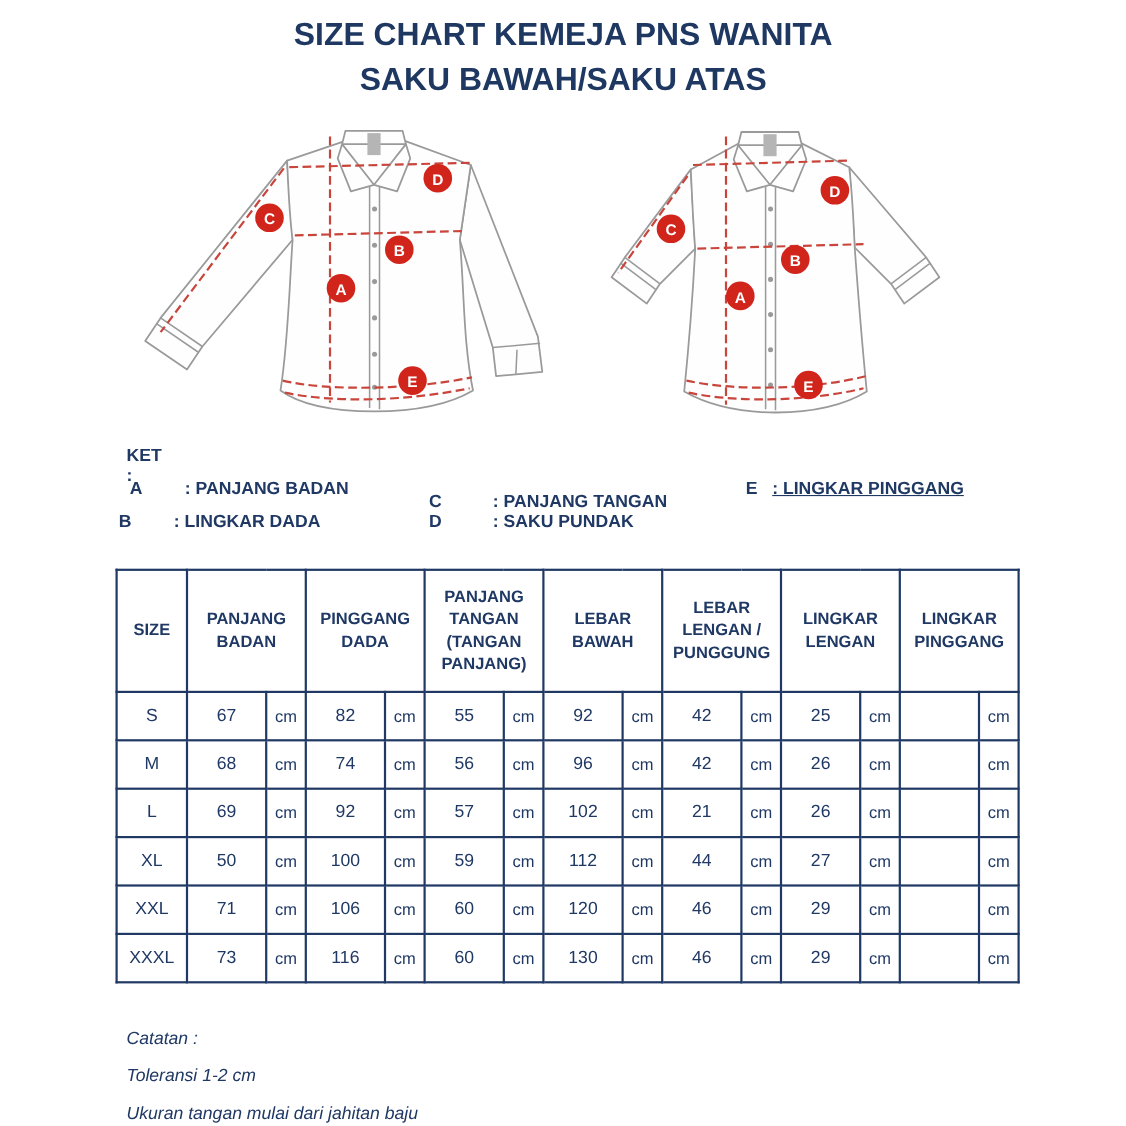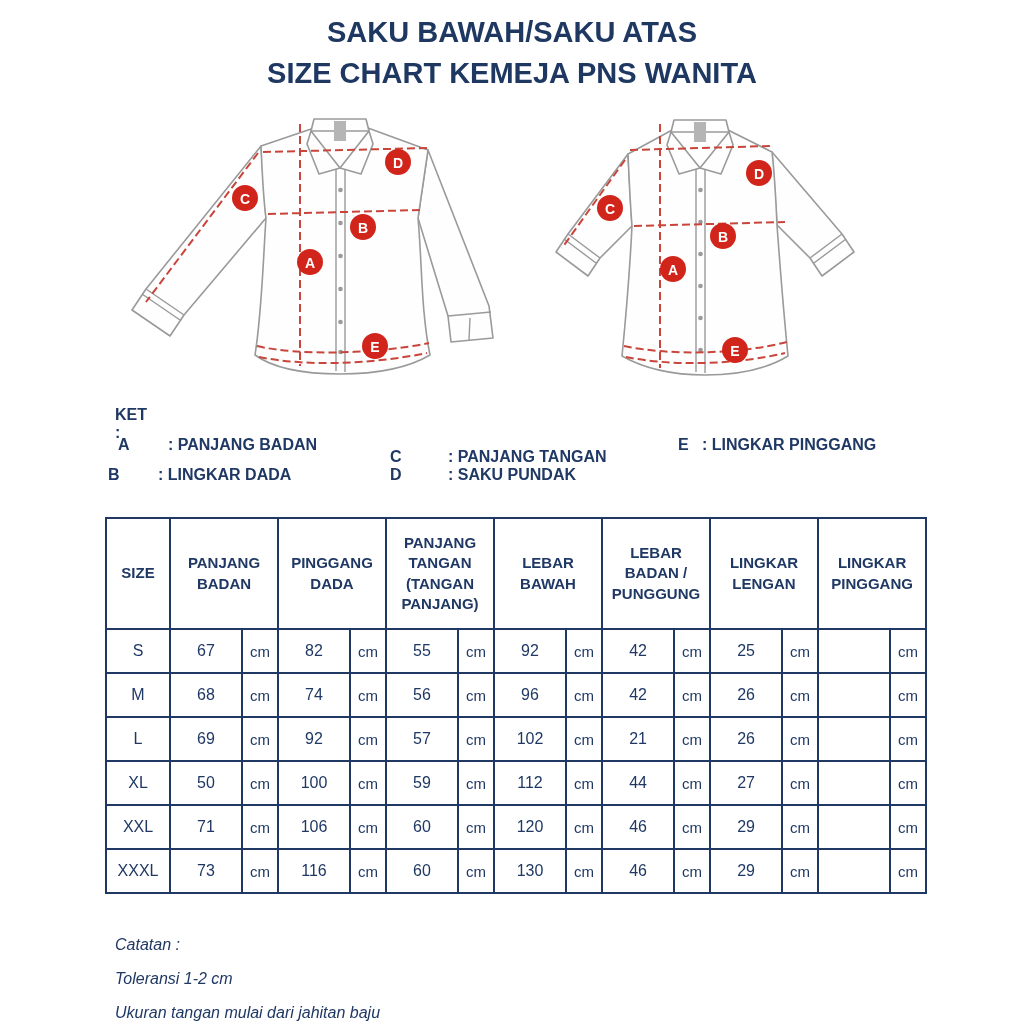--- a/index.html
+++ b/index.html
@@ -27,22 +27,22 @@
   .size-table td{height:42px;font-size:16px;font-weight:normal;padding:0 2px;}
   .size-table td.unit-cell{font-size:15px;}
   .notes{position:absolute;left:115px;top:928px;font-size:16px;font-style:italic;line-height:34px;}
 </style>
 </head>
 <body>
 
 <div class="page">
 
   <div class="title">
+    <div>SIZE CHART KEMEJA PNS WANITA</div>
     <div>SAKU BAWAH/SAKU ATAS</div>
-    <div>SIZE CHART KEMEJA PNS WANITA</div>
   </div>
 
   <svg class="diagram-svg" style="left:118px;top:106px;" width="405" height="295" viewBox="0 0 405 295">
 
     <path class="shirt-outline" d="M143 40 L28 183 L14 204 L52 230 L66 209 L148 112 Z"></path>
     <path class="shirt-line" d="M28 183 L66 209 M24 188 L62 214"></path>
     <path class="shirt-outline" d="M310 44 L371 200 L375 232 L333 236 L330 210 L300 112 Z"></path>
     <path class="shirt-line" d="M330 210 L373 206 M352 212 L351 234"></path>
 
     <path class="shirt-outline" d="M143 40 L196 22 L250 22 L310 44
@@ -157,21 +157,21 @@
   </svg>
 
   <div class="legend">
     <div class="ket-heading">KET :</div>
     <div class="lg-entry" style="left:118px;top:436px;">
       <span class="lg-letter" style="width:50px;">A</span><span>:  PANJANG BADAN</span>
     </div>
     <div class="lg-entry" style="left:390px;top:448px;">
       <span class="lg-letter" style="width:58px;">C</span><span>:  PANJANG TANGAN</span>
     </div>
-    <div class="lg-entry" style="left:678px;top:436px;">
+    <div class="lg-entry" style="left:678px;top:436px;text-decoration:underline;">
       <span class="lg-letter" style="width:24px;">E</span><span>:  LINGKAR PINGGANG</span>
     </div>
     <div class="lg-entry" style="left:108px;top:466px;">
       <span class="lg-letter" style="width:50px;">B</span><span>:  LINGKAR DADA</span>
     </div>
     <div class="lg-entry" style="left:390px;top:466px;">
       <span class="lg-letter" style="width:58px;">D</span><span>:  SAKU PUNDAK</span>
     </div>
   </div>
 
@@ -193,21 +193,21 @@
         <col style="width: 72px;">
         <col style="width: 36px;">
       </colgroup>
     <thead>
       <tr id="header-row">
           <th colspan="1">SIZE</th>
           <th colspan="2">PANJANG BADAN</th>
           <th colspan="2">PINGGANG DADA</th>
           <th colspan="2">PANJANG TANGAN (TANGAN PANJANG)</th>
           <th colspan="2">LEBAR BAWAH</th>
-          <th colspan="2">LEBAR BADAN / PUNGGUNG</th>
+          <th colspan="2">LEBAR LENGAN / PUNGGUNG</th>
           <th colspan="2">LINGKAR LENGAN</th>
           <th colspan="2">LINGKAR PINGGANG</th>
         </tr>
     </thead>
     <tbody id="table-body">
         <tr>
           <td class="size-cell">S</td>
           <td class="val-cell">67</td>
           <td class="unit-cell">cm</td>
           <td class="val-cell">82</td>

